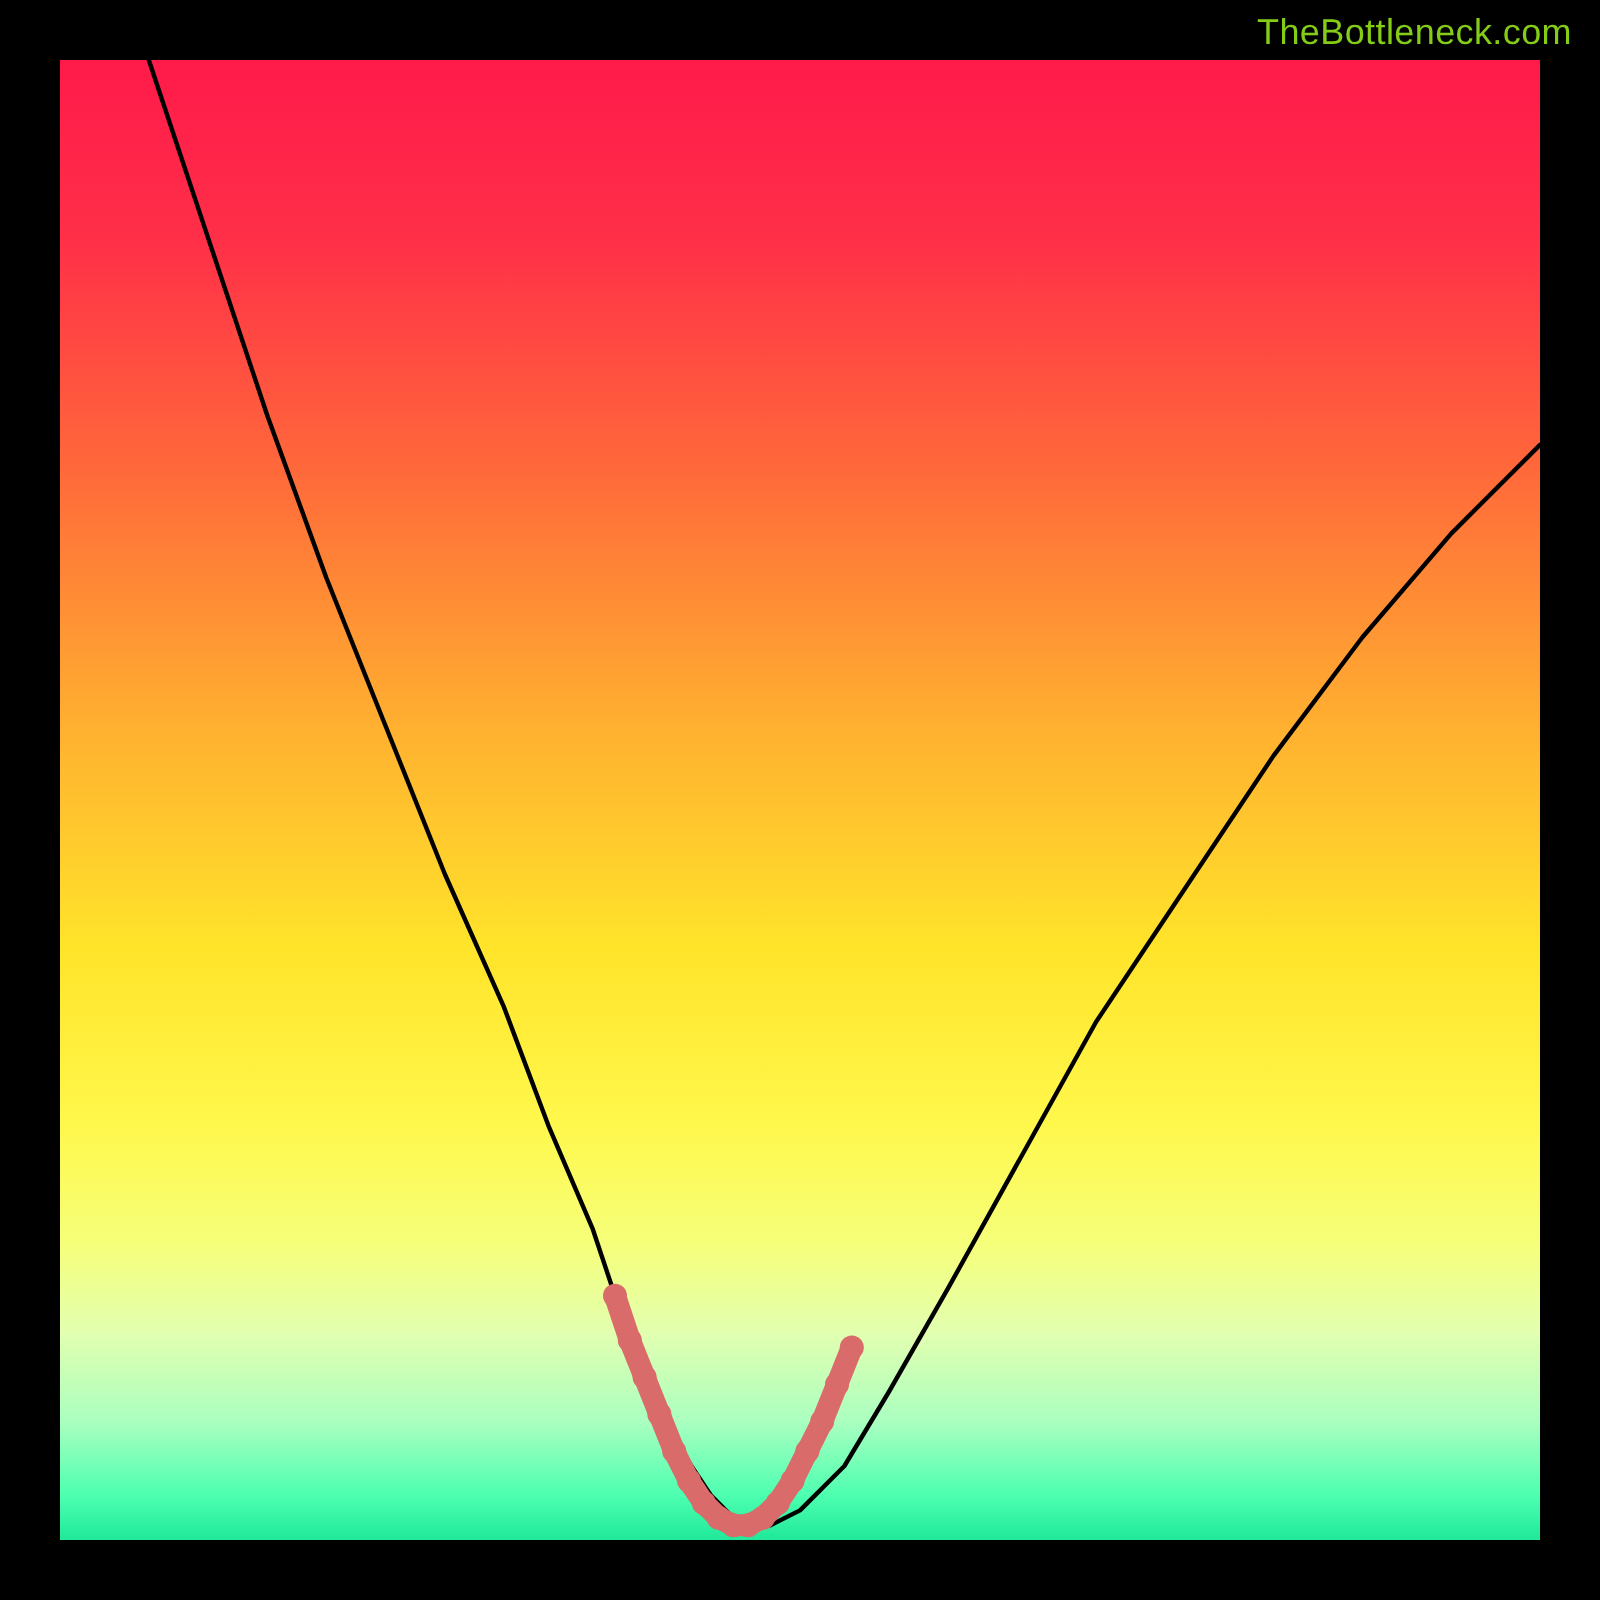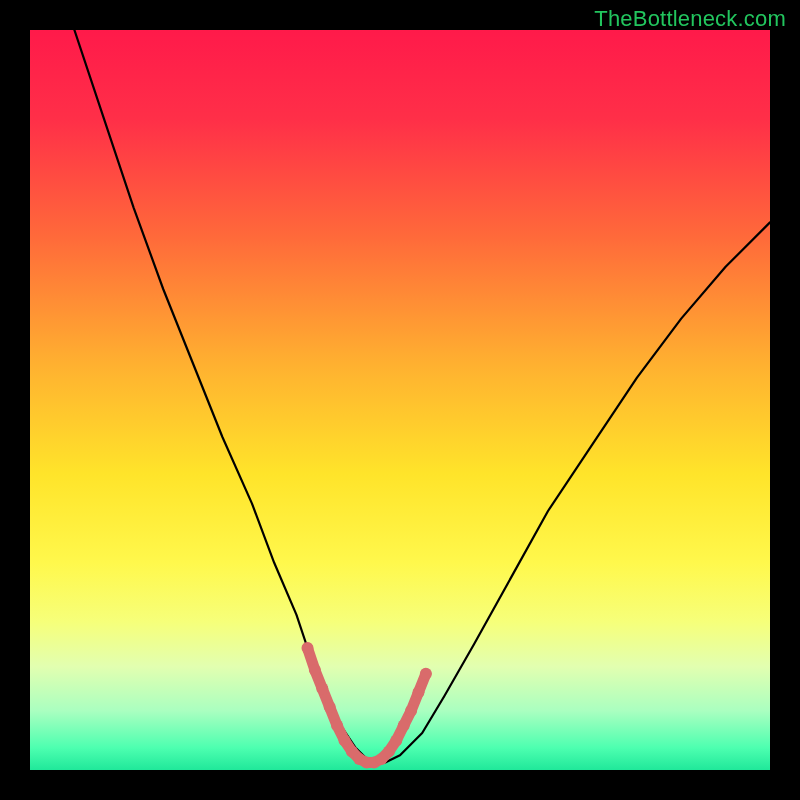--- a/index.html
+++ b/index.html
@@ -8,22 +8,22 @@
     height: 800px;
     background: #000;
     position: relative;
     overflow: hidden;
     font-family: Arial, Helvetica, sans-serif;
   }
   .watermark {
     position: absolute;
     top: 6px;
     right: 14px;
-    color: #22c55e;
-    font-size: 22px;
+    color: #84cc16;
+    font-size: 18px;
     font-weight: 400;
     z-index: 10;
     letter-spacing: 0.2px;
   }
   .plot-area {
     position: absolute;
     left: 30px;
     top: 30px;
     width: 740px;
     height: 740px;

